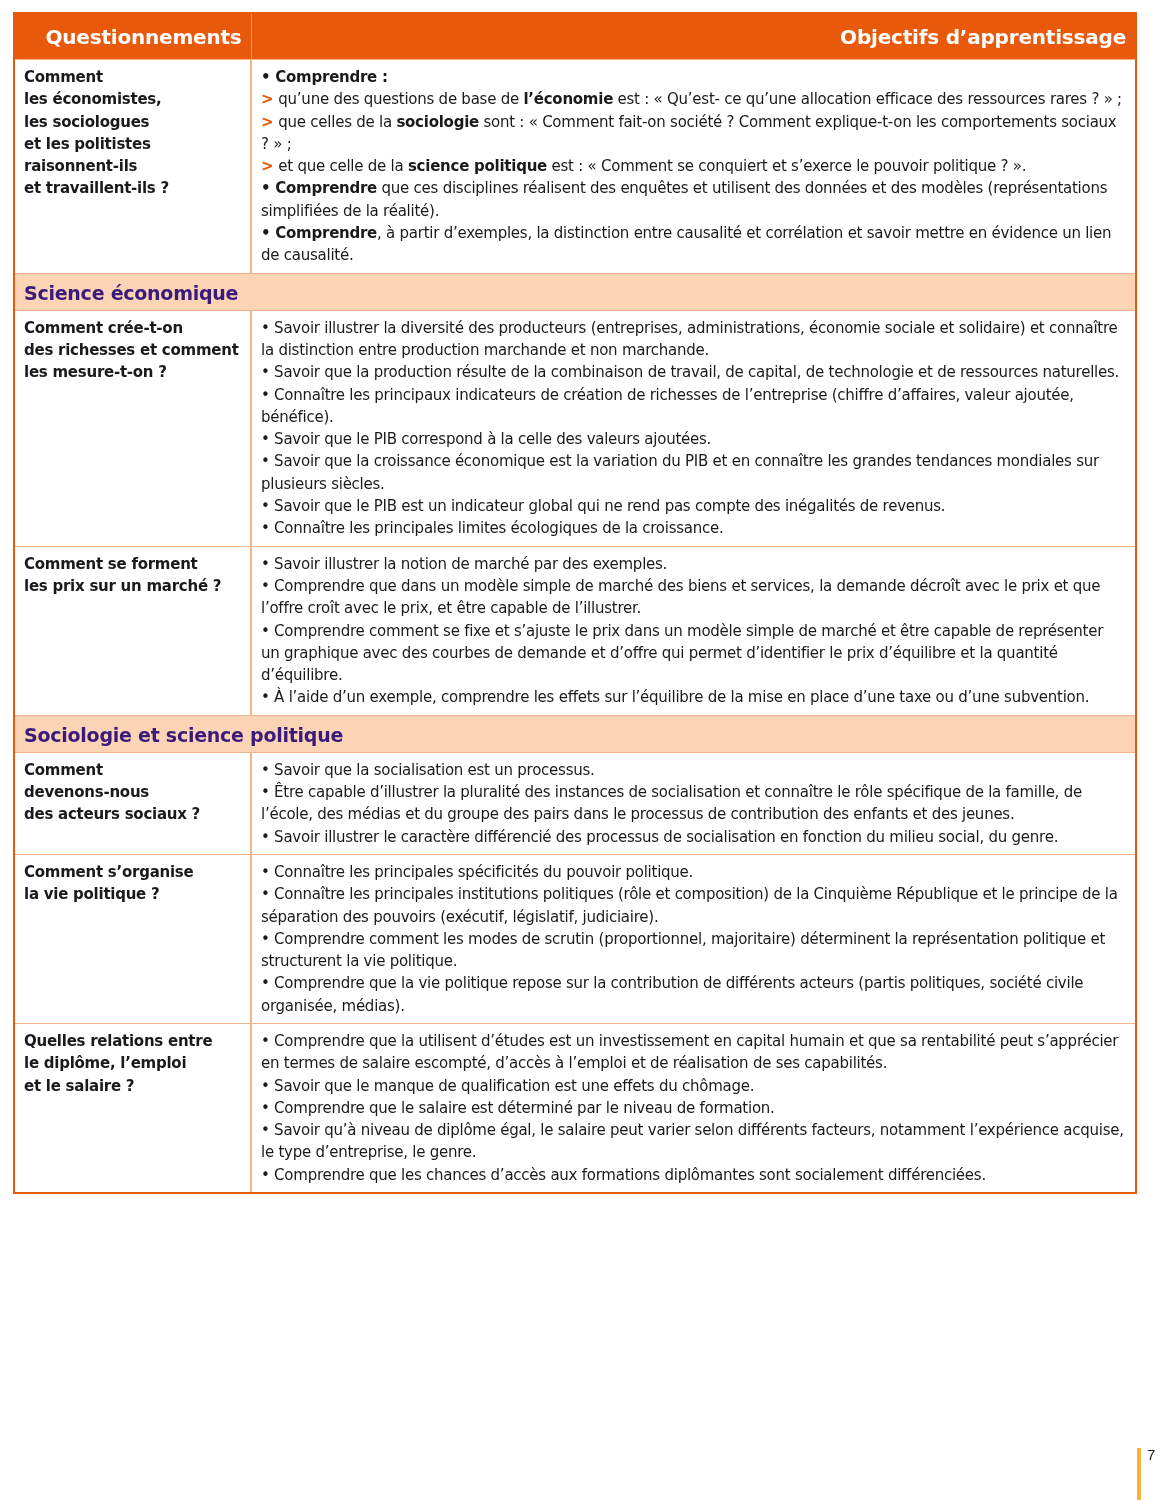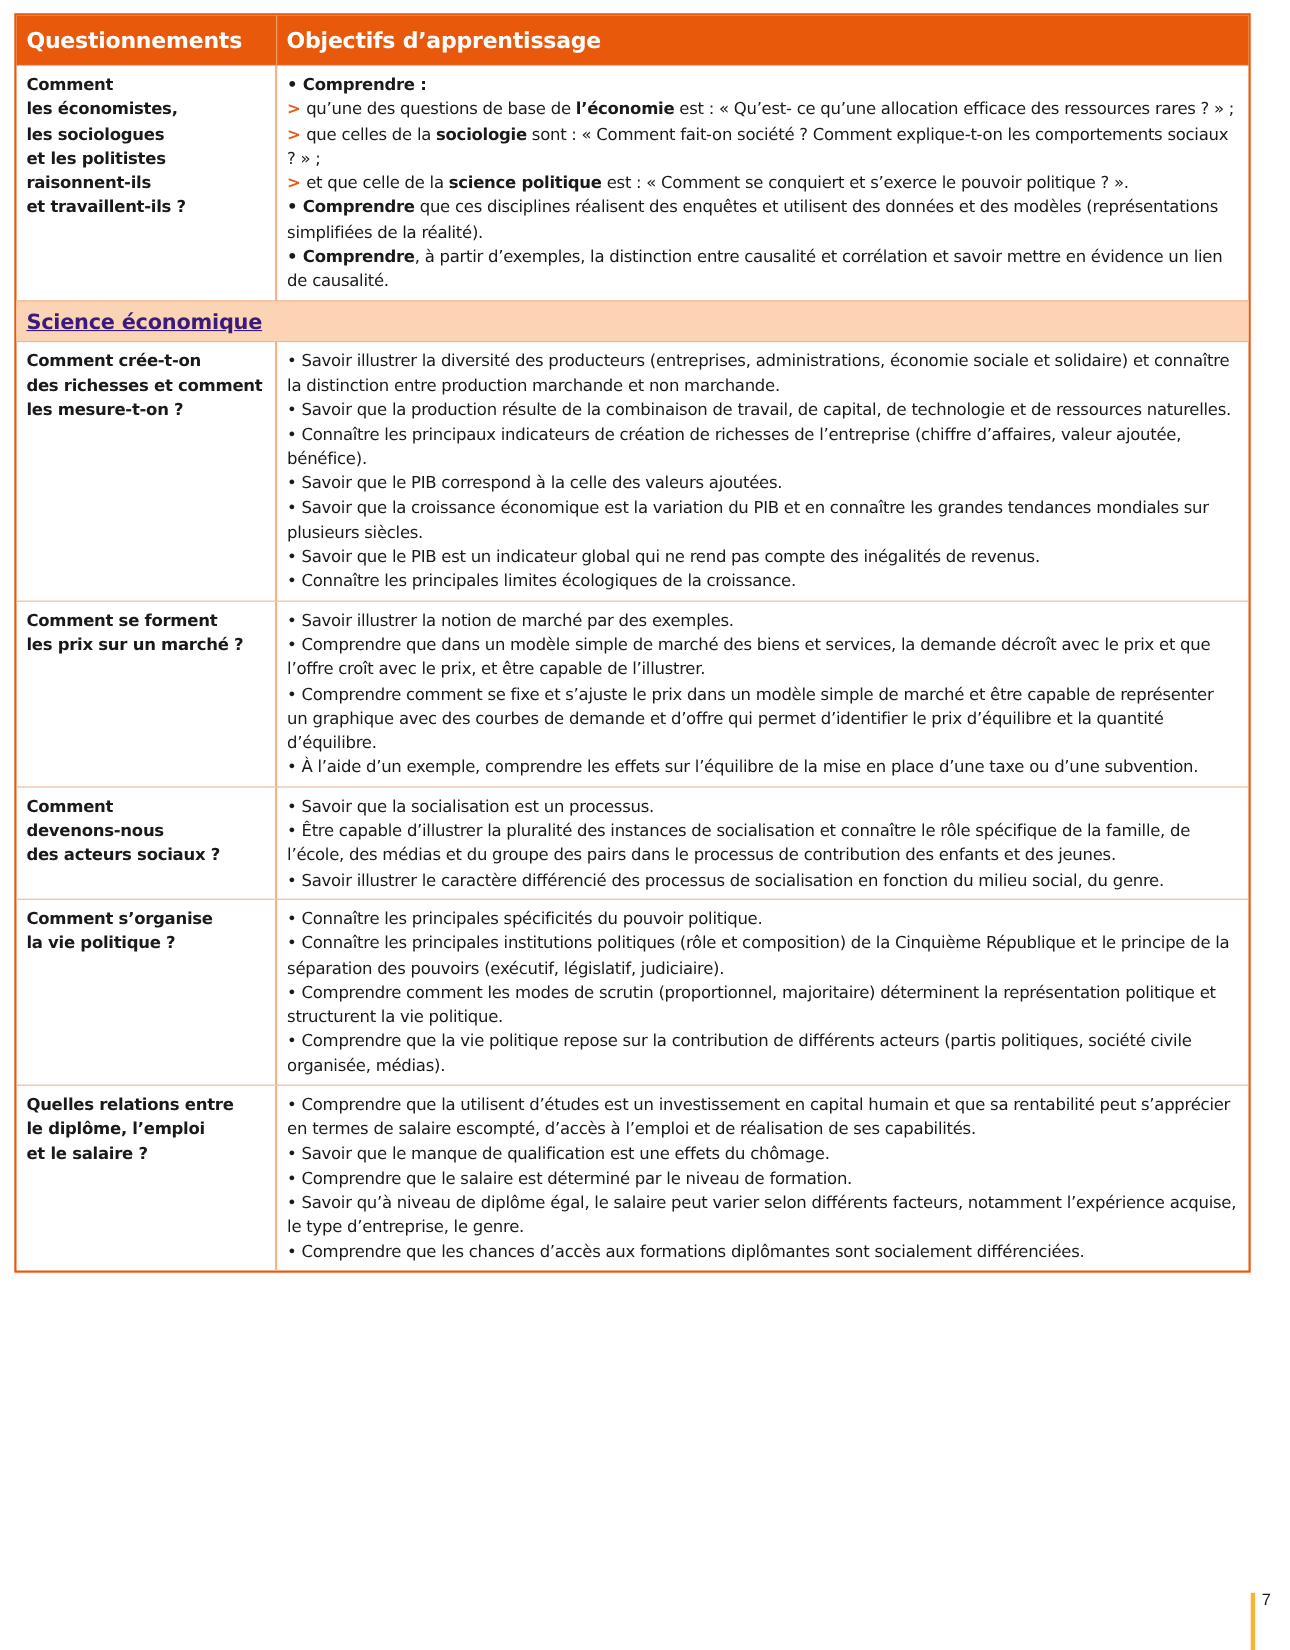--- a/index.html
+++ b/index.html
@@ -3,30 +3,30 @@
 <meta charset="utf-8">
 <style>
   html, body { margin: 0; padding: 0; background: #ffffff; }
   body { width: 1173px; height: 1500px; position: relative; overflow: hidden;
          font-family: "DejaVu Sans", sans-serif; color: #1a1a1a; }
   .page-table { position: absolute; left: 13px; top: 12px; width: 1124px;
                 border: 2px solid #e8590c; border-collapse: collapse; box-sizing: border-box; }
   table { border-collapse: collapse; width: 100%; table-layout: fixed; }
   col.c1 { width: 236px; }
   col.c2 { width: auto; }
-  th { background: #e8590c; color: #ffffff; text-align: left; font-weight: bold;
+  th { background: #e8590c; color: #ffffff; text-align: right; font-weight: bold;
        font-size: 20px; padding: 8px 9px 8px 9px; height: 29px;
        font-family: "DejaVu Sans", sans-serif; letter-spacing: -0.2px; }
   th.h1 { border-right: 1px solid #f4a06a; }
   td { vertical-align: top; font-size: 15px; line-height: 22.3px; padding: 6px 9px 6px 9px;
        border-top: 1px solid #f3b48c; letter-spacing: -0.25px; }
   td.q { font-weight: bold; border-right: 2px solid #f3b48c; font-size: 15px; }
   td.obj { font-size: 15px; }
   tr.section td { background: #fbd3b5; color: #3a1a7a; font-weight: bold; font-size: 19px;
-                  padding: 6px 9px 4px 9px; line-height: 26px; border-top: 1px solid #f3b48c; text-decoration: underline; }
+                  padding: 6px 9px 4px 9px; line-height: 26px; border-top: 1px solid #f3b48c; }
   .line { display: block; }
   .arrow { color: #e8590c; font-weight: bold; margin-right: 5px; }
   b { font-weight: bold; }
   .page-marker { position: absolute; left: 1137px; top: 1448px; width: 4px; height: 52px; background: #f9b233; }
   .page-number { position: absolute; left: 1147px; top: 1446px; font-size: 15px; color: #1a1a1a;
                  font-family: "Liberation Sans", sans-serif; }
 </style>
 </head>
 <body>
 
@@ -85,20 +85,23 @@
             <span class="line">Comment se forment</span>
             <span class="line">les prix sur un marché ?</span>
           </td>
           <td class="obj">
             <span class="line">• Savoir illustrer la notion de marché par des exemples.</span>
             <span class="line">• Comprendre que dans un modèle simple de marché des biens et services, la demande décroît avec le prix et que l’offre croît avec le prix, et être capable de l’illustrer.</span>
             <span class="line">• Comprendre comment se fixe et s’ajuste le prix dans un modèle simple de marché et être capable de représenter un graphique avec des courbes de demande et d’offre qui permet d’identifier le prix d’équilibre et la quantité d’équilibre.</span>
             <span class="line">• À l’aide d’un exemple, comprendre les effets sur l’équilibre de la mise en place d’une taxe ou d’une subvention.</span>
           </td>
         </tr>
+        <tr class="section">
+          <td colspan="2">Sociologie et science politique</td>
+        </tr>
         <tr>
           <td class="q">
             <span class="line">Comment</span>
             <span class="line">devenons-nous</span>
             <span class="line">des acteurs sociaux ?</span>
           </td>
           <td class="obj">
             <span class="line">• Savoir que la socialisation est un processus.</span>
             <span class="line">• Être capable d’illustrer la pluralité des instances de socialisation et connaître le rôle spécifique de la famille, de l’école, des médias et du groupe des pairs dans le processus de contribution des enfants et des jeunes.</span>
             <span class="line">• Savoir illustrer le caractère différencié des processus de socialisation en fonction du milieu social, du genre.</span>

